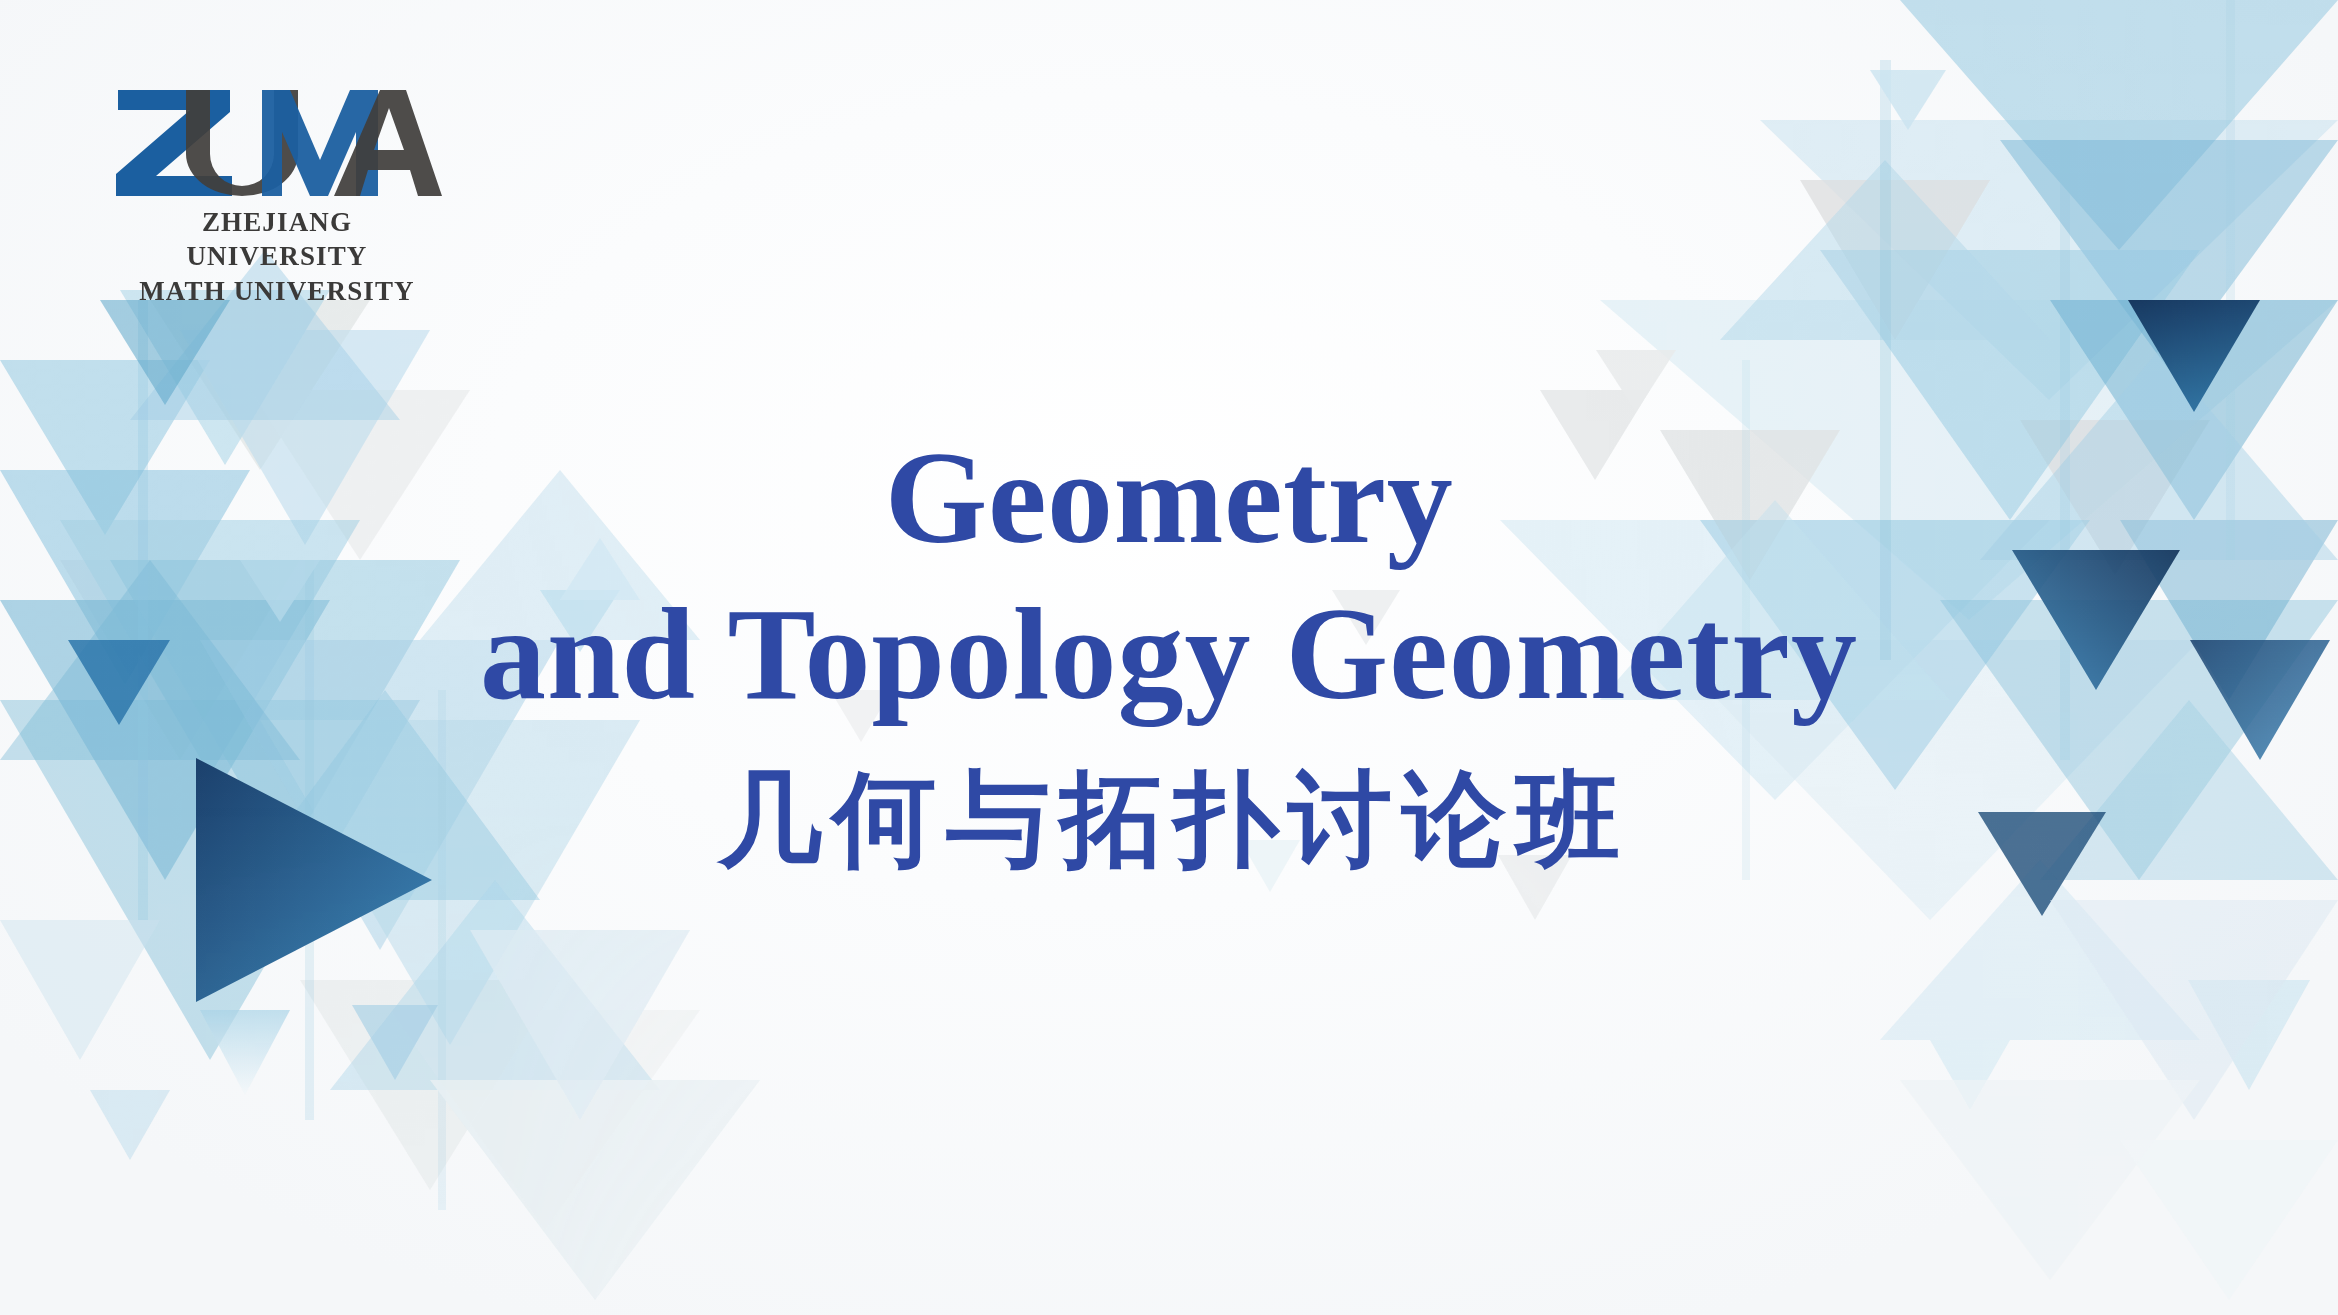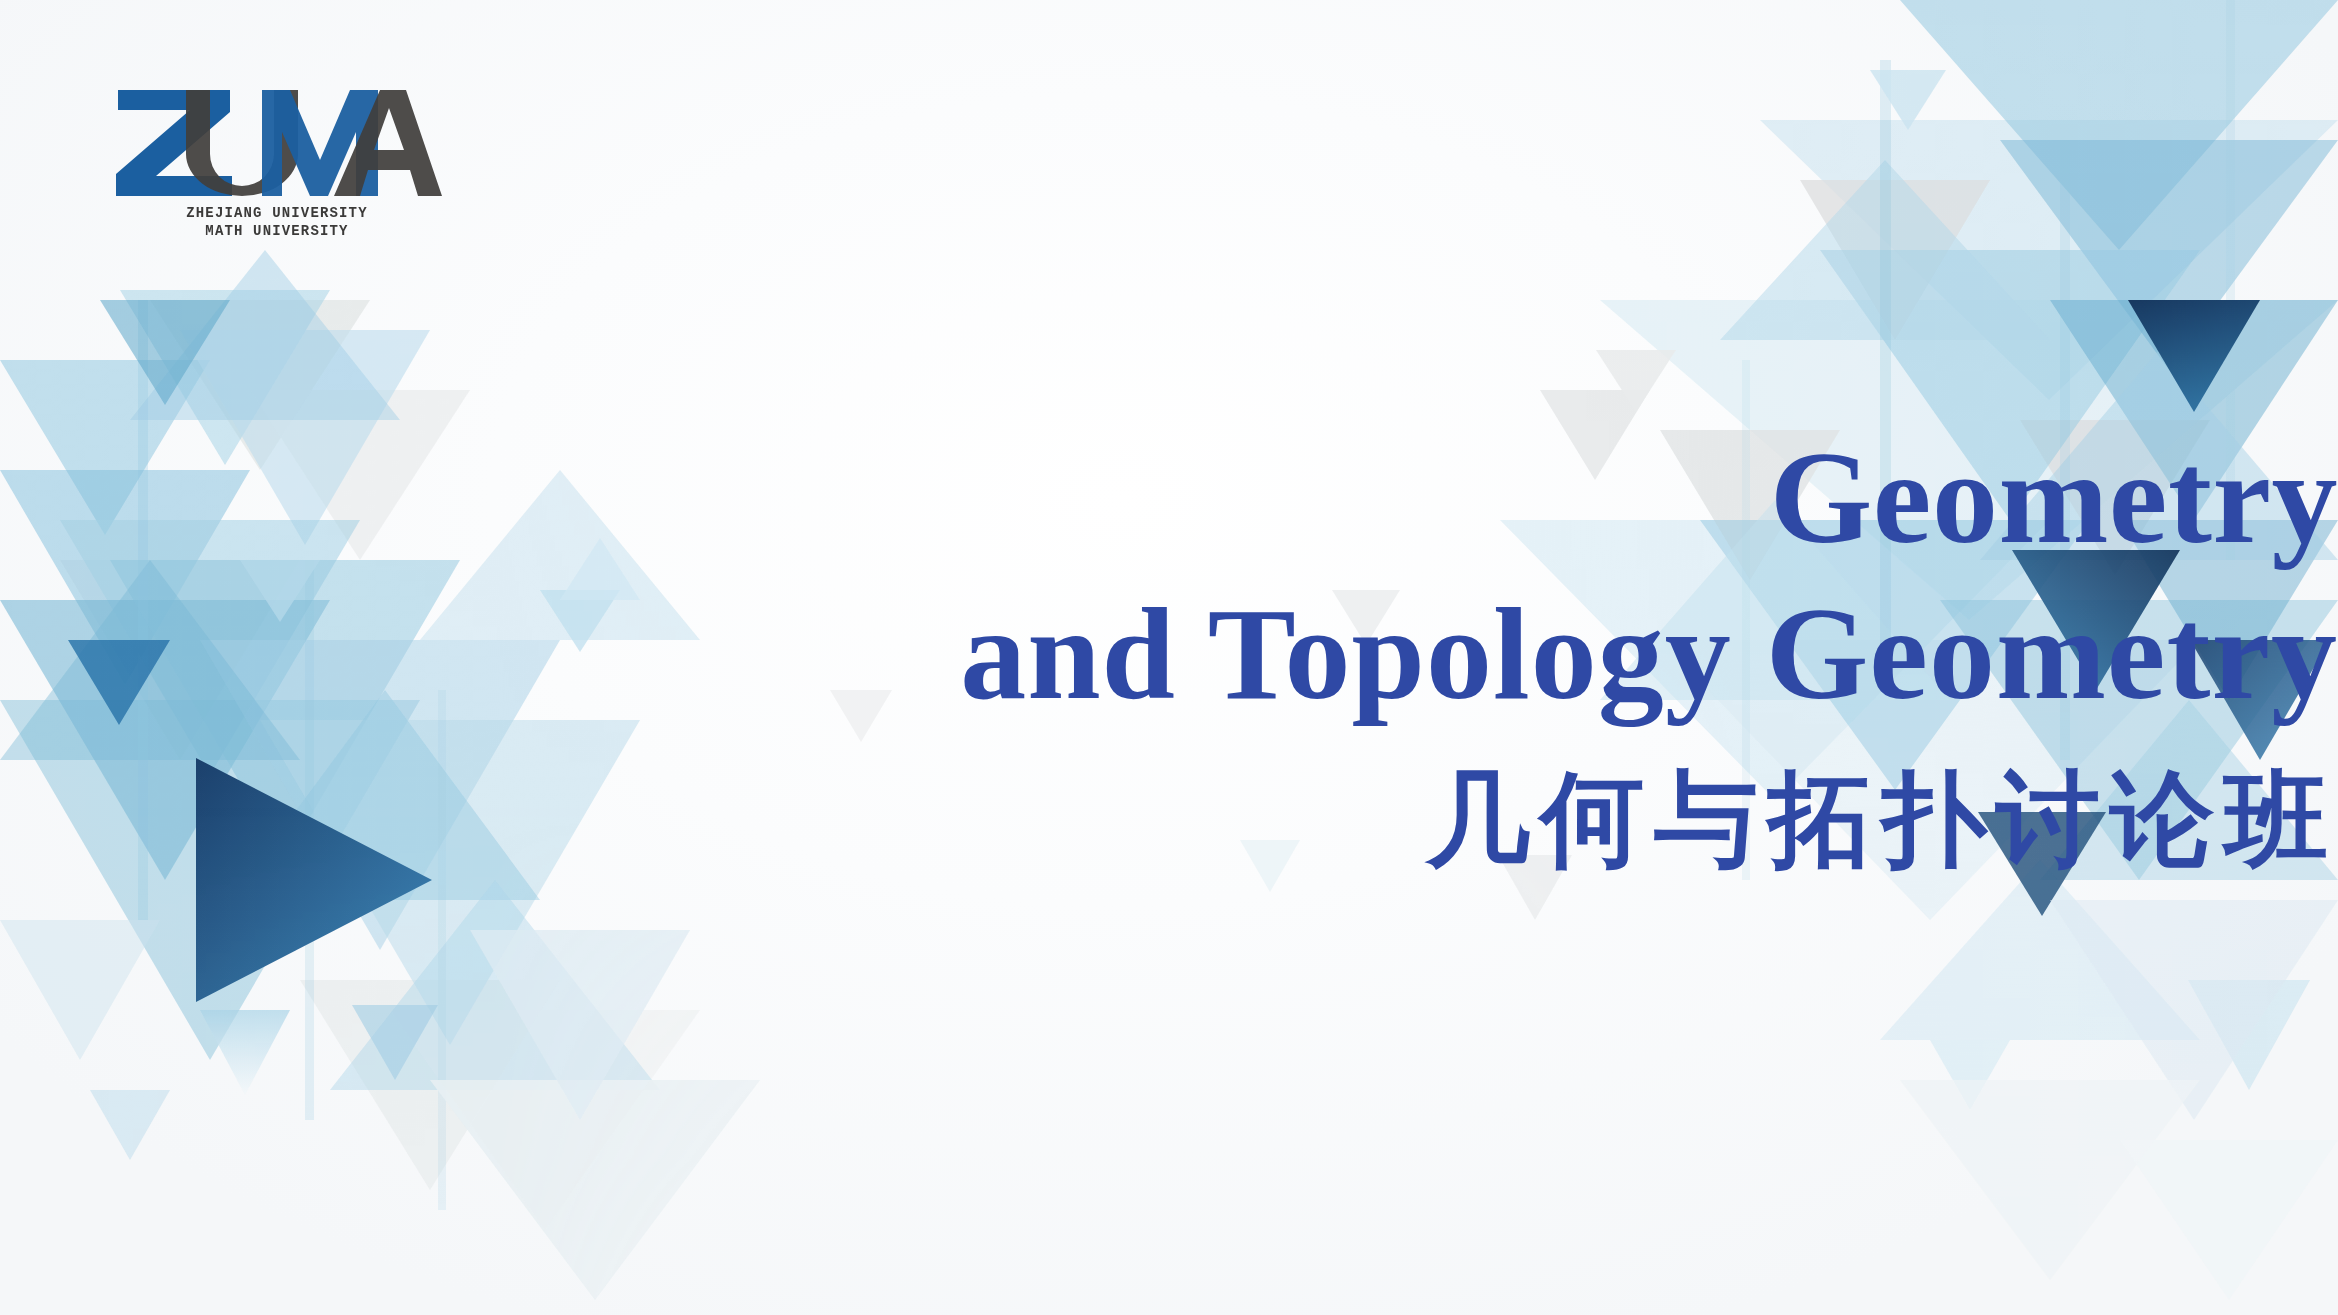--- a/index.html
+++ b/index.html
@@ -40,35 +40,35 @@
     position: relative;
     width: 330px;
     height: 110px;
     display: block;
   }
   .logo-sub {
     margin-top: 7px;
     text-align: center;
     width: 330px;
     color: #3b3a39;
-    font-family: Liberation Mono, monospace;
+    font-family: Liberation Serif, serif;
     font-weight: bold;
-    font-size: 14px;
+    font-size: 27px;
     letter-spacing: 1.15px;
     line-height: 1.27;
   }
 
   
   #title-block {
     position: absolute;
     left: 0;
     right: 0;
     top: 420px;
     z-index: 10;
-    text-align: right;
+    text-align: center;
   }
   .title-en {
     font-family: "Liberation Serif", "DejaVu Serif", serif;
     font-weight: bold;
     color: #2f49a5;
     font-size: 132px;
     line-height: 1.18;
     letter-spacing: 0.5px;
     white-space: nowrap;
   }

